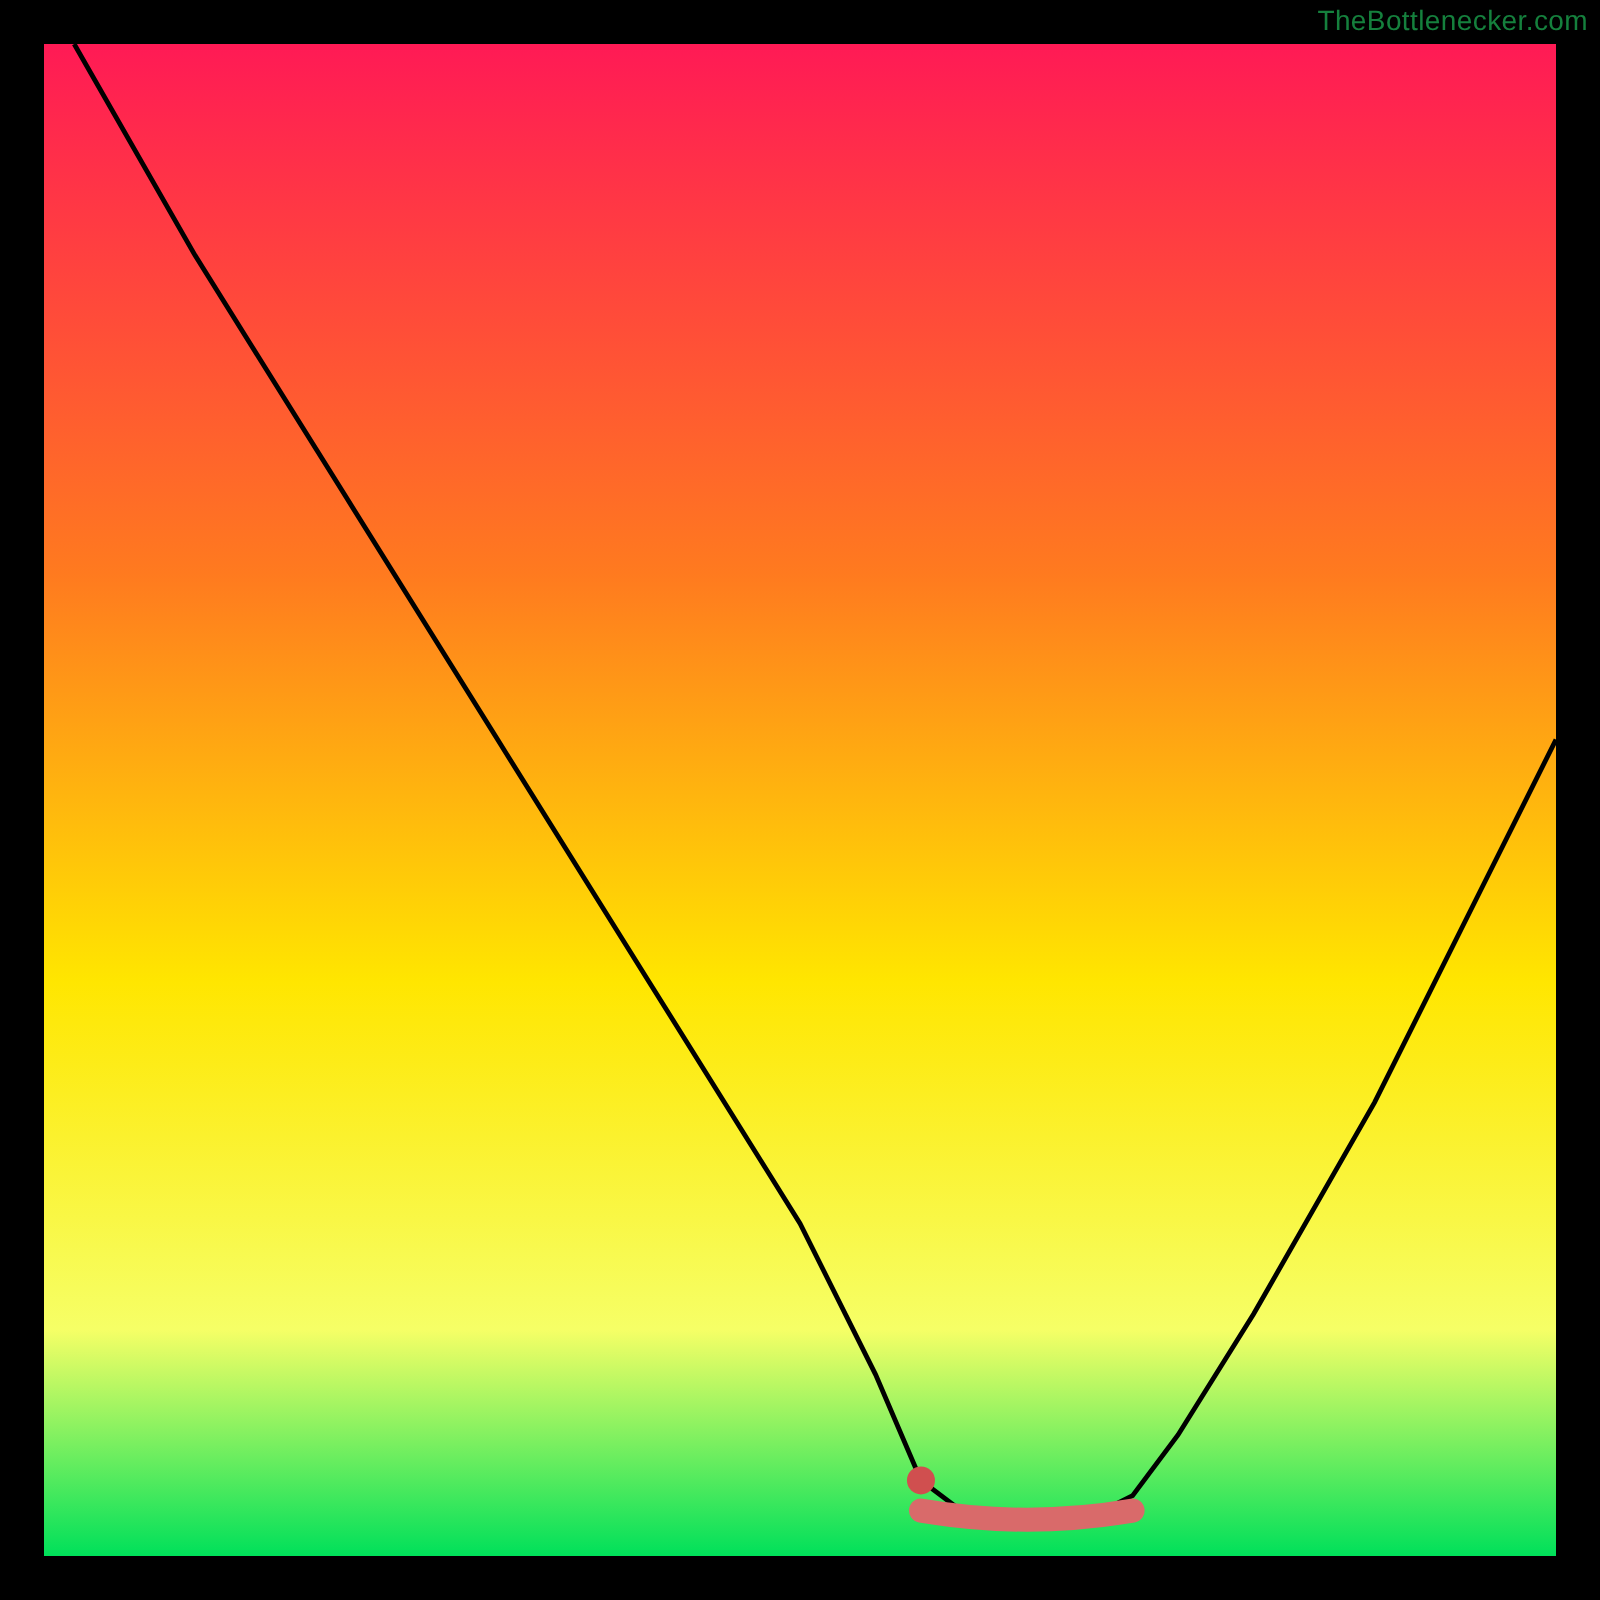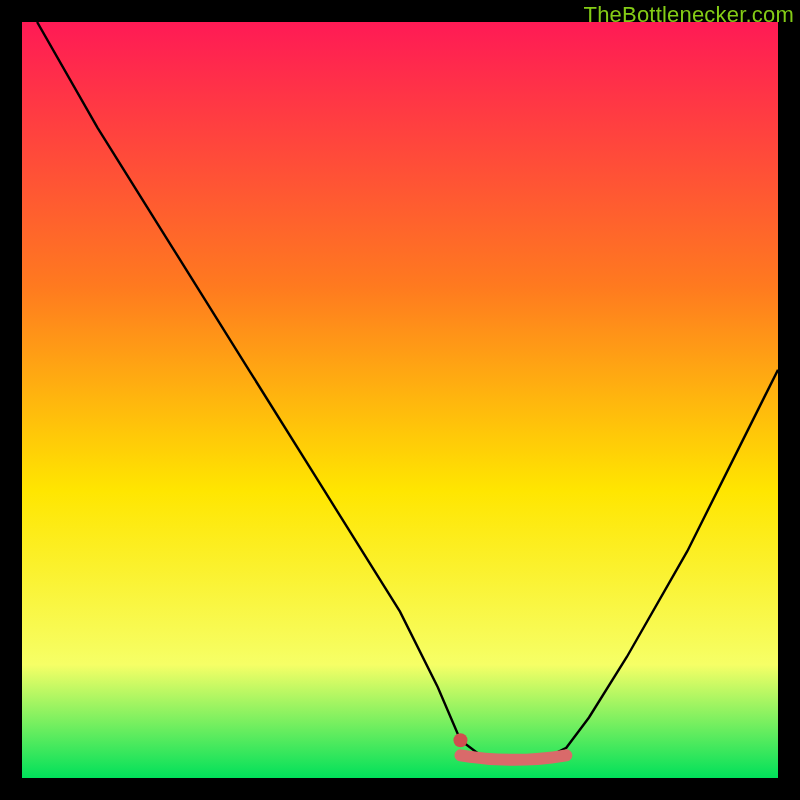--- a/index.html
+++ b/index.html
@@ -23,22 +23,22 @@
     position: absolute;
     left: 0;
     top: 0;
     width: 756px;
     height: 756px;
   }
   .attribution {
     position: absolute;
     top: 2px;
     right: 6px;
-    color: #84cc16;
-    font-size: 22px;
+    color: #15803d;
+    font-size: 14px;
     font-weight: 500;
     letter-spacing: 0.2px;
   }
 </style>
 </head>
 <body>
 
 <div class="attribution">TheBottlenecker.com</div>
 
 <div class="frame">

